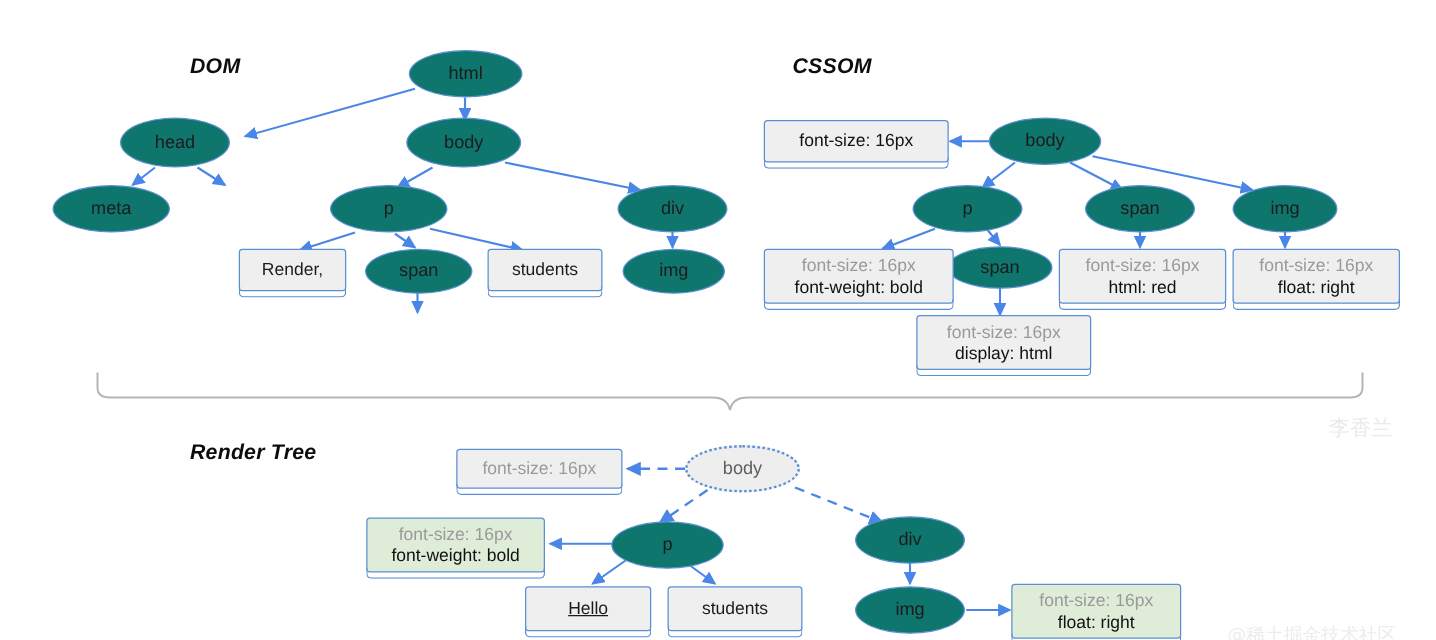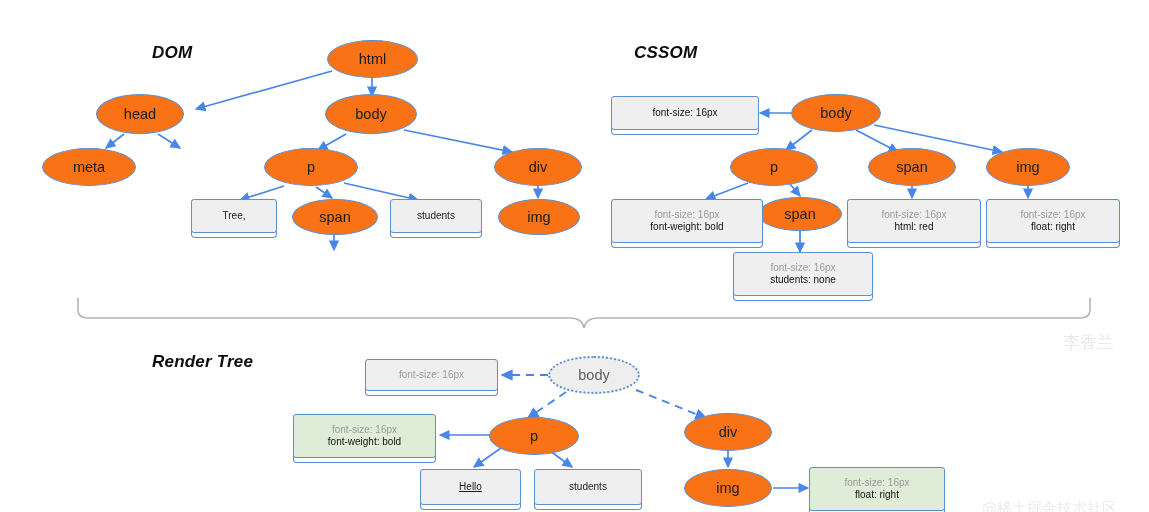--- a/index.html
+++ b/index.html
@@ -21,21 +21,21 @@
     font-size:17px;
     color:#0d0d0d;
     white-space:nowrap;
     letter-spacing:.2px;
   }
 
   
   .node{
     position:absolute;
     display:flex;align-items:center;justify-content:center;
-    background:#f97316;
+    background:#0f766e;
     border:1.6px solid #5b8fd4;
     border-radius:50%;
     font-size:14.5px;
     color:#1b1b1b;
     box-sizing:border-box;
     white-space:nowrap;
   }
   .node.ghost{
     background:#eeeeee;
     border:2px dotted #5b8fd4;
@@ -44,21 +44,21 @@
 
   
   .box{
     position:absolute;
     box-sizing:border-box;
     background:#efefef;
     border:1.6px solid #5b8fd4;
     border-radius:3px;
     display:flex;flex-direction:column;
     align-items:center;justify-content:center;
-    font-size:10px;
+    font-size:14px;
     color:#1b1b1b;
     white-space:nowrap;
     line-height:1.25;
   }
   .box.green{background:#dfecd8;}
   .box .muted{color:#9a9a9a;}
   .box .strong{color:#111;}
   
   .box::after{
     content:"";
@@ -146,42 +146,42 @@
   <div class="node" style="left:327px;top:14px;width:91px;height:38px;">html</div>
   <div class="node" style="left:96px;top:68px;width:88px;height:40px;">head</div>
   <div class="node" style="left:325px;top:68px;width:92px;height:40px;">body</div>
   <div class="node" style="left:42px;top:122px;width:94px;height:38px;">meta</div>
   <div class="node" style="left:264px;top:122px;width:94px;height:38px;">p</div>
   <div class="node" style="left:494px;top:122px;width:88px;height:38px;">div</div>
   <div class="node" style="left:292px;top:173px;width:86px;height:36px;">span</div>
   <div class="node" style="left:498px;top:173px;width:82px;height:36px;">img</div>
 
   <div class="box" style="left:191px;top:173px;width:86px;height:34px;">
-    <span>Tree,</span>
+    <span>Render,</span>
   </div>
   <div class="box" style="left:390px;top:173px;width:92px;height:34px;">
     <span>students</span>
   </div>
 
   <div class="node" style="left:791px;top:68px;width:90px;height:38px;">body</div>
   <div class="node" style="left:730px;top:122px;width:88px;height:38px;">p</div>
   <div class="node" style="left:868px;top:122px;width:88px;height:38px;">span</div>
   <div class="node" style="left:986px;top:122px;width:84px;height:38px;">img</div>
   <div class="node" style="left:758px;top:171px;width:84px;height:34px;">span</div>
 
   <div class="box" style="left:611px;top:70px;width:148px;height:34px;">
     <span class="strong">font-size: 16px</span>
   </div>
   <div class="box" style="left:611px;top:173px;width:152px;height:44px;">
     <span class="muted">font-size: 16px</span>
     <span class="strong">font-weight: bold</span>
   </div>
   <div class="box" style="left:733px;top:226px;width:140px;height:44px;">
     <span class="muted">font-size: 16px</span>
-    <span class="strong">students: none</span>
+    <span class="strong">display: html</span>
   </div>
   <div class="box" style="left:847px;top:173px;width:134px;height:44px;">
     <span class="muted">font-size: 16px</span>
     <span class="strong">html: red</span>
   </div>
   <div class="box" style="left:986px;top:173px;width:134px;height:44px;">
     <span class="muted">font-size: 16px</span>
     <span class="strong">float: right</span>
   </div>
 

